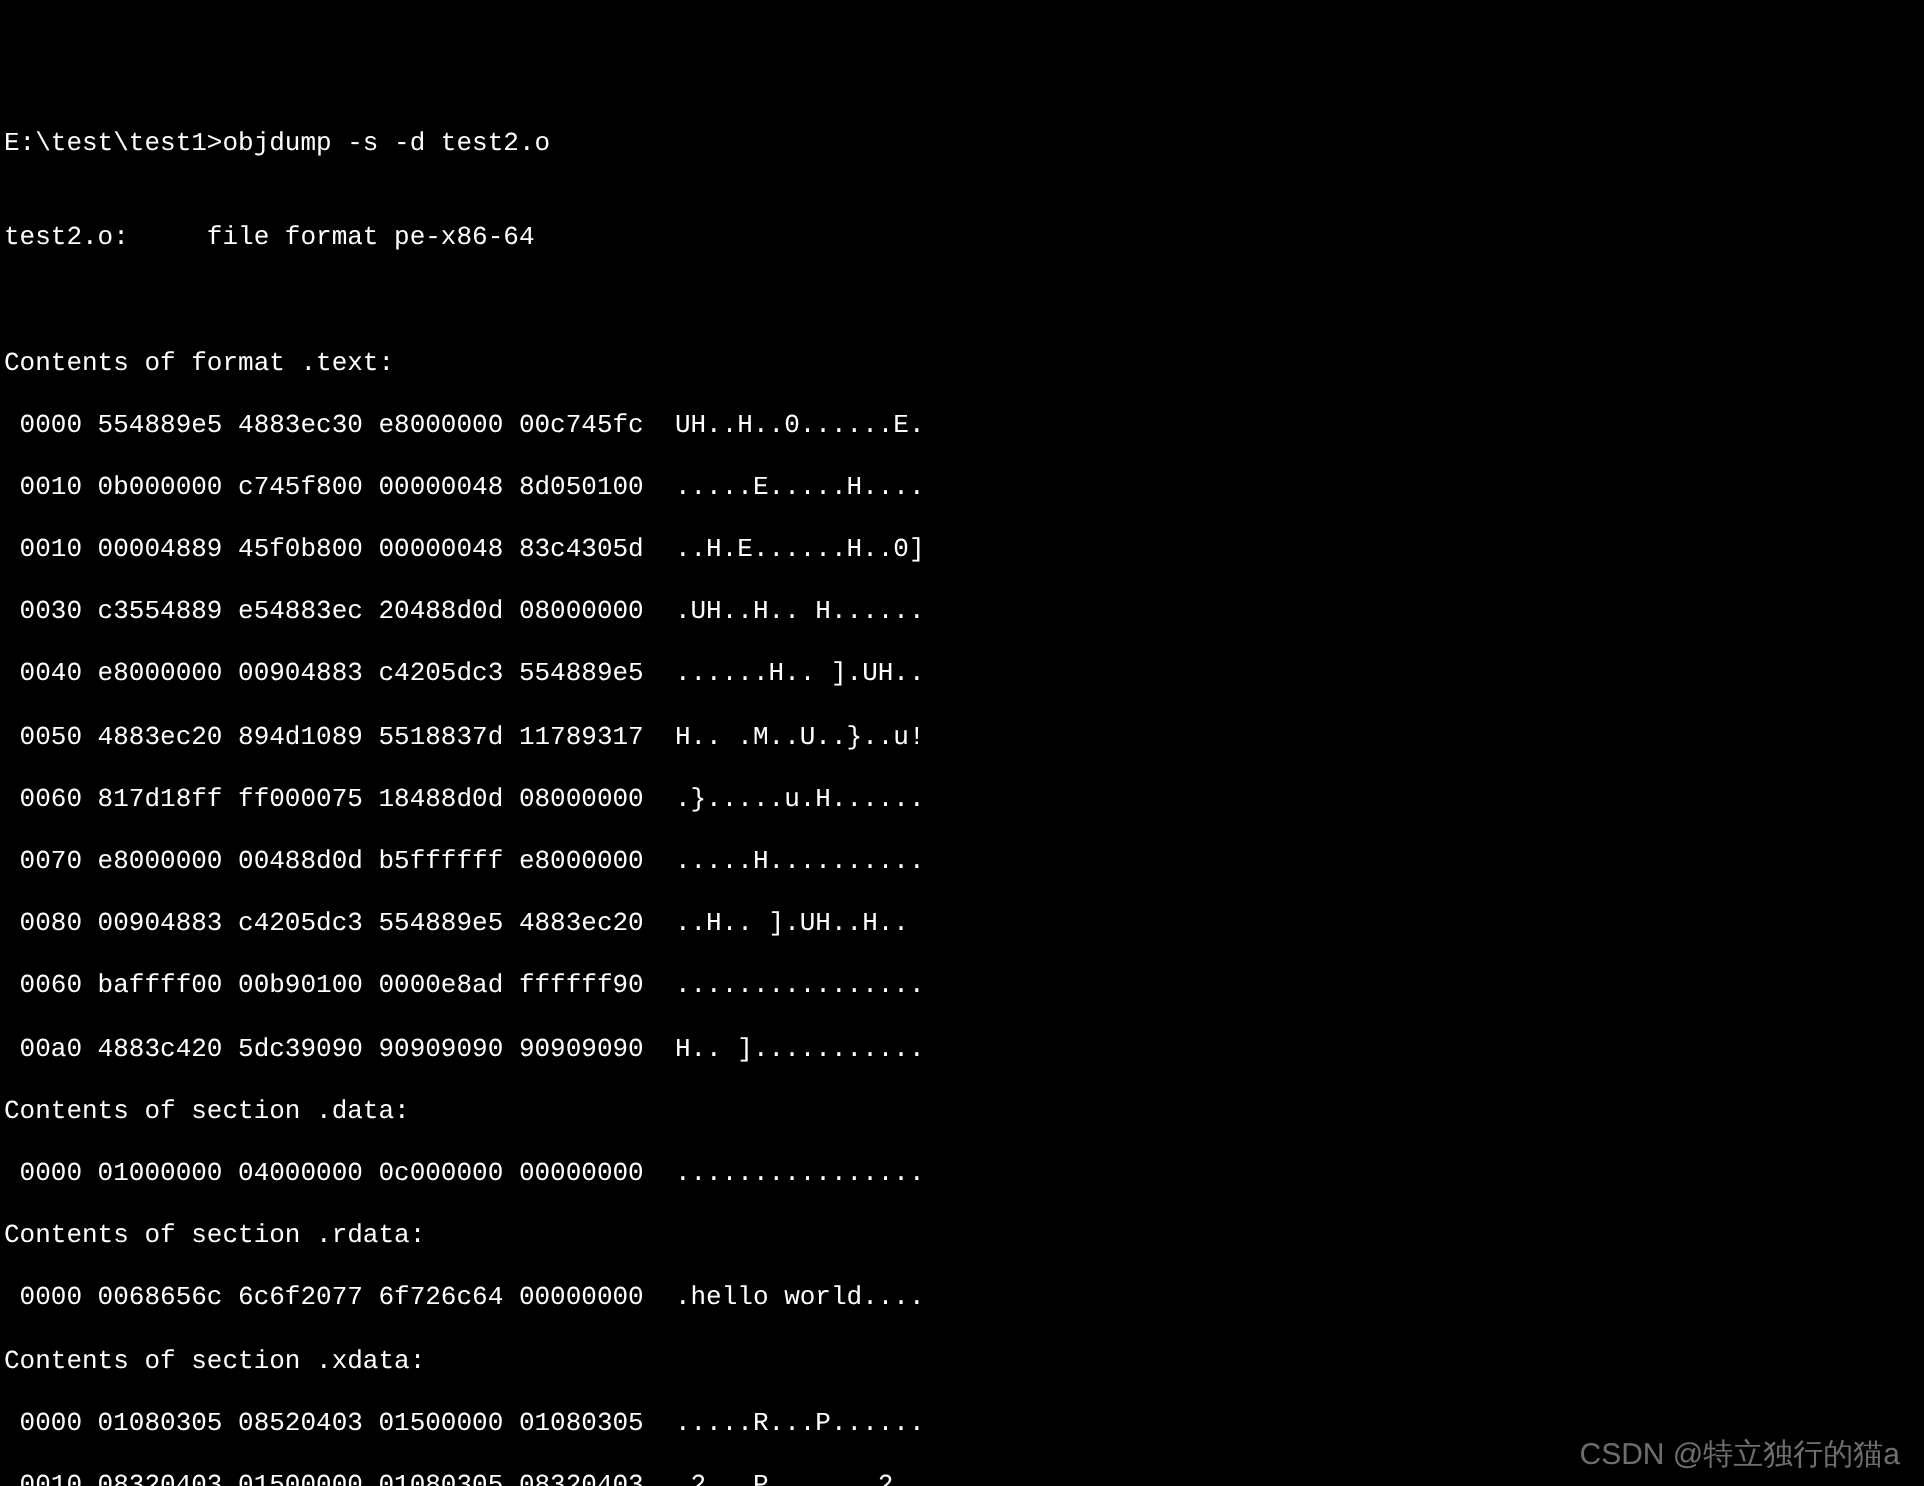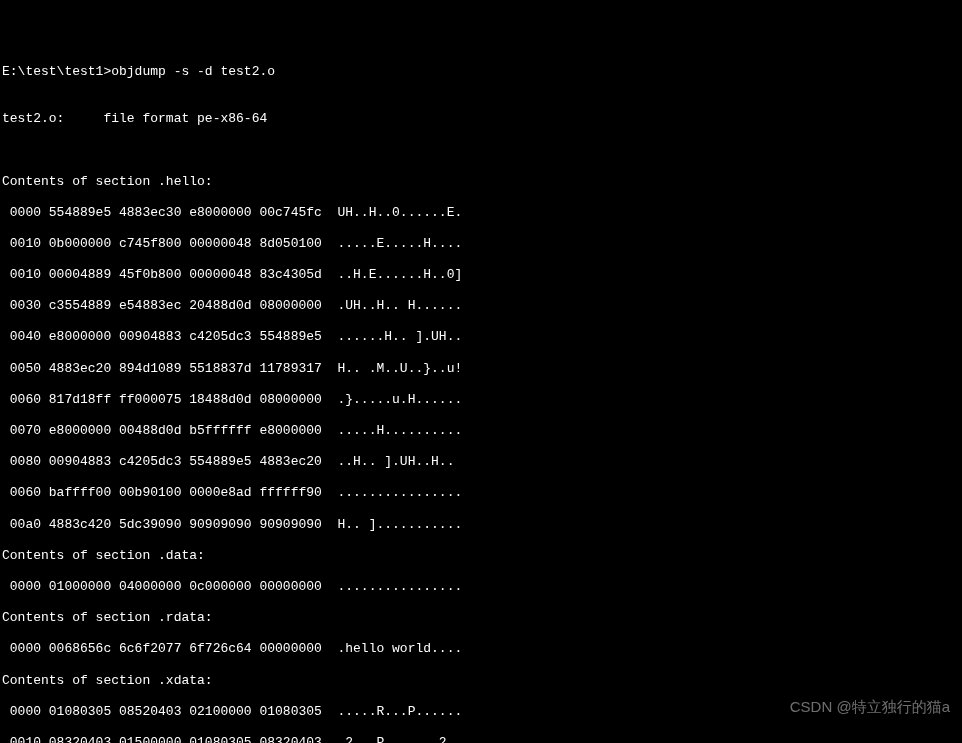--- a/index.html
+++ b/index.html
@@ -12,56 +12,56 @@
       padding: 2px;
       white-space: pre;
       width: 962px;
       height: 743px;
       overflow: hidden;
       position: relative;
     }
     .line { white-space: pre; font-family: Liberation Mono, monospace; }
     .watermark {
       position: absolute;
-      bottom: 27px;
+      bottom: 6px;
       right: 12px;
       color: rgba(200,200,200,0.55);
       font-family: Arial, sans-serif;
       font-size: 15px;
       pointer-events: none;
     }
   </style>
 </head>
 <body>
 
 
 
 <div class="line">E:\test\test1&gt;objdump -s -d test2.o</div>
 <div class="line"></div>
 <div class="line">test2.o:     file format pe-x86-64</div>
 <div class="line"></div>
 <div class="line"></div>
-<div class="line">Contents of section .hello:</div>
+<div class="line">Contents of format .text:</div>
 <div class="line"> 0000 554889e5 4883ec30 e8000000 00c745fc  UH..H..0......E.</div>
 <div class="line"> 0010 0b000000 c745f800 00000048 8d050100  .....E.....H....</div>
 <div class="line"> 0010 00004889 45f0b800 00000048 83c4305d  ..H.E......H..0]</div>
 <div class="line"> 0030 c3554889 e54883ec 20488d0d 08000000  .UH..H.. H......</div>
 <div class="line"> 0040 e8000000 00904883 c4205dc3 554889e5  ......H.. ].UH..</div>
 <div class="line"> 0050 4883ec20 894d1089 5518837d 11789317  H.. .M..U..}..u!</div>
 <div class="line"> 0060 817d18ff ff000075 18488d0d 08000000  .}.....u.H......</div>
 <div class="line"> 0070 e8000000 00488d0d b5ffffff e8000000  .....H..........</div>
 <div class="line"> 0080 00904883 c4205dc3 554889e5 4883ec20  ..H.. ].UH..H.. </div>
 <div class="line"> 0060 baffff00 00b90100 0000e8ad ffffff90  ................</div>
 <div class="line"> 00a0 4883c420 5dc39090 90909090 90909090  H.. ]...........</div>
 <div class="line">Contents of section .data:</div>
 <div class="line"> 0000 01000000 04000000 0c000000 00000000  ................</div>
 <div class="line">Contents of section .rdata:</div>
 <div class="line"> 0000 0068656c 6c6f2077 6f726c64 00000000  .hello world....</div>
 <div class="line">Contents of section .xdata:</div>
-<div class="line"> 0000 01080305 08520403 02100000 01080305  .....R...P......</div>
+<div class="line"> 0000 01080305 08520403 01500000 01080305  .....R...P......</div>
 <div class="line"> 0010 08320403 01500000 01080305 08320403  .2...P.......2..</div>
 
 
 
 
 
 
 
 
 

